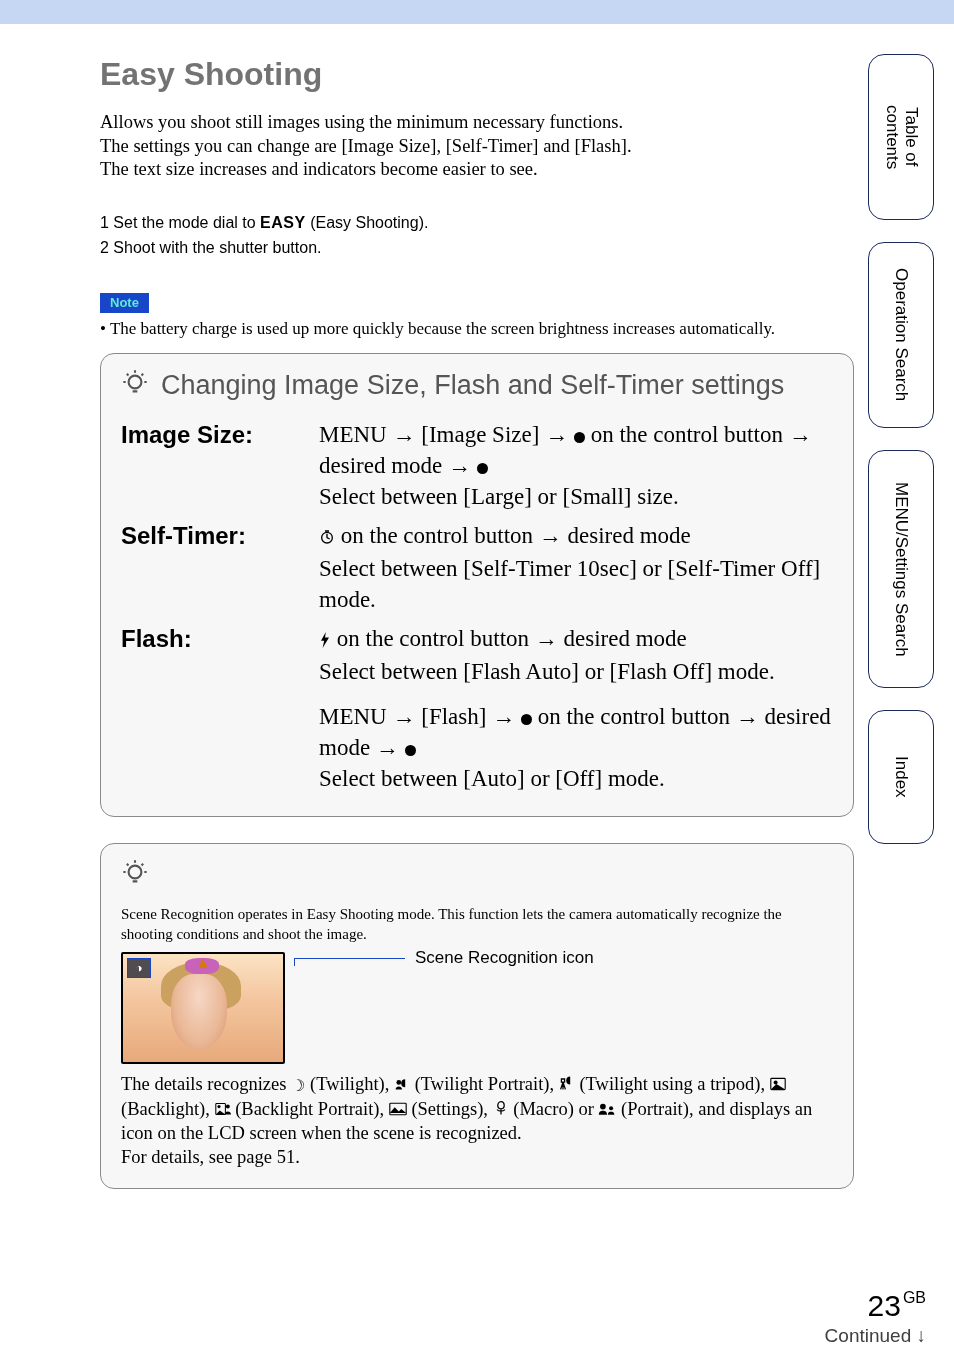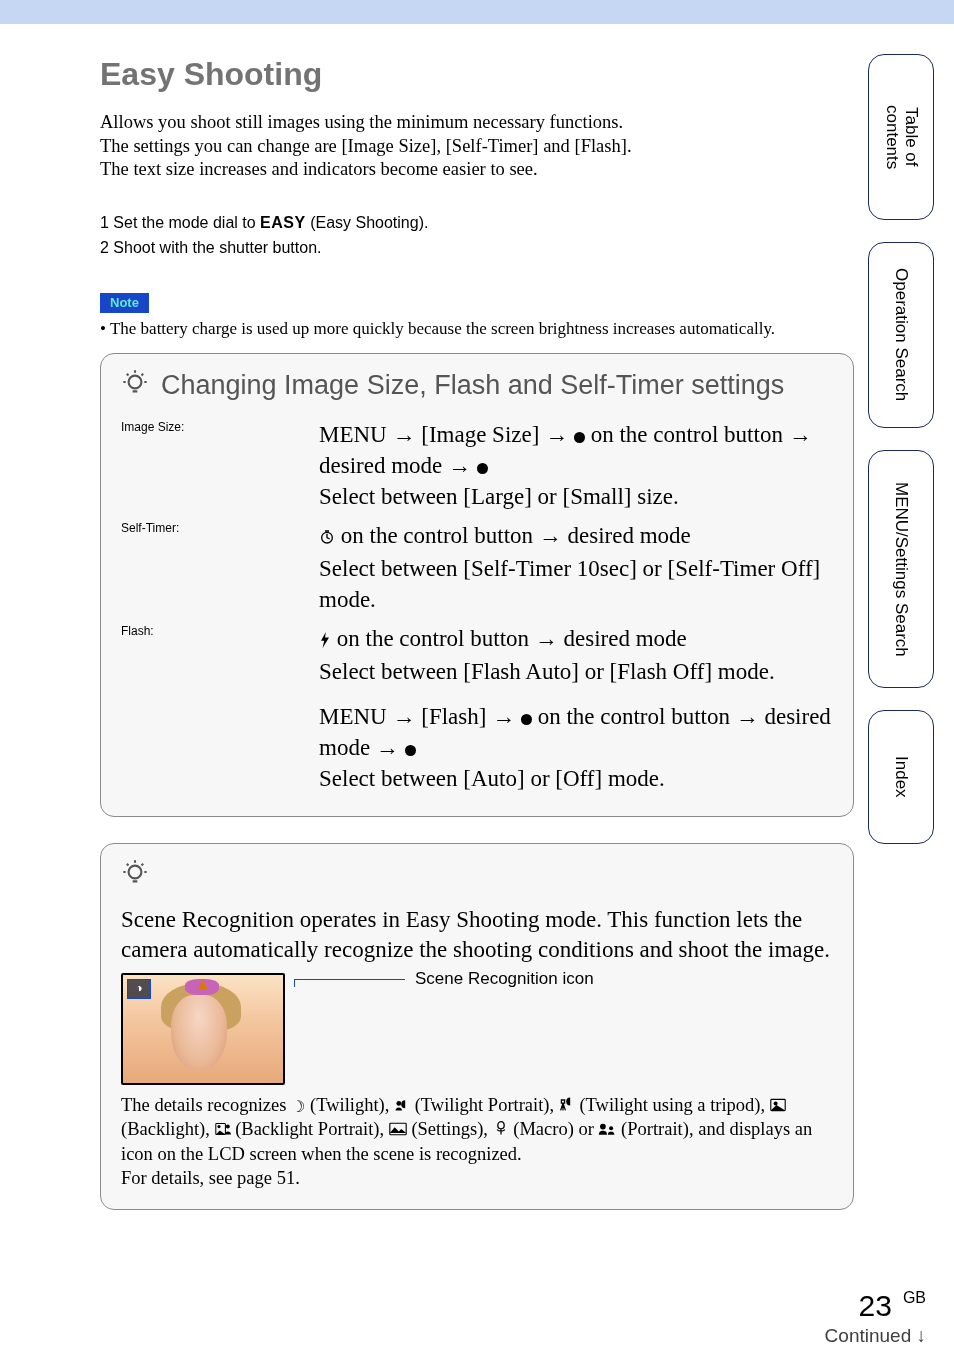--- a/index.html
+++ b/index.html
@@ -110,27 +110,27 @@
     border-collapse: collapse;
   }
   .settings-table td {
     vertical-align: top;
     padding: 4px 0;
     font-size: 23px;
     line-height: 1.35;
   }
   .settings-table td.label {
     font-family: Arial, sans-serif;
-    font-weight: normal;
-    font-size: 12px;
+    font-weight: bold;
+    font-size: 24px;
     width: 190px;
     padding-right: 8px;
   }
   .scene-text {
-    font-size: 23px;
+    font-size: 15px;
     line-height: 1.3;
     margin-bottom: 8px;
   }
   .scene-row {
     display: flex;
     align-items: flex-start;
     gap: 10px;
     margin-bottom: 8px;
   }
   .scene-thumb {
@@ -237,21 +237,21 @@
     right: 28px;
     text-align: right;
   }
   .page-num {
     font-family: Arial, sans-serif;
     font-size: 30px;
   }
   .page-num .gb {
     font-size: 16px;
     vertical-align: top;
-    margin-left:11px;
+    margin-left:2px;
   }
   .continued {
     font-family: Arial, sans-serif;
     color: #404040;
     font-size: 19px;
     margin-top: 2px;
   }
   .tip-icon svg { width: 28px; height: 28px; }
 </style>
 </head>

